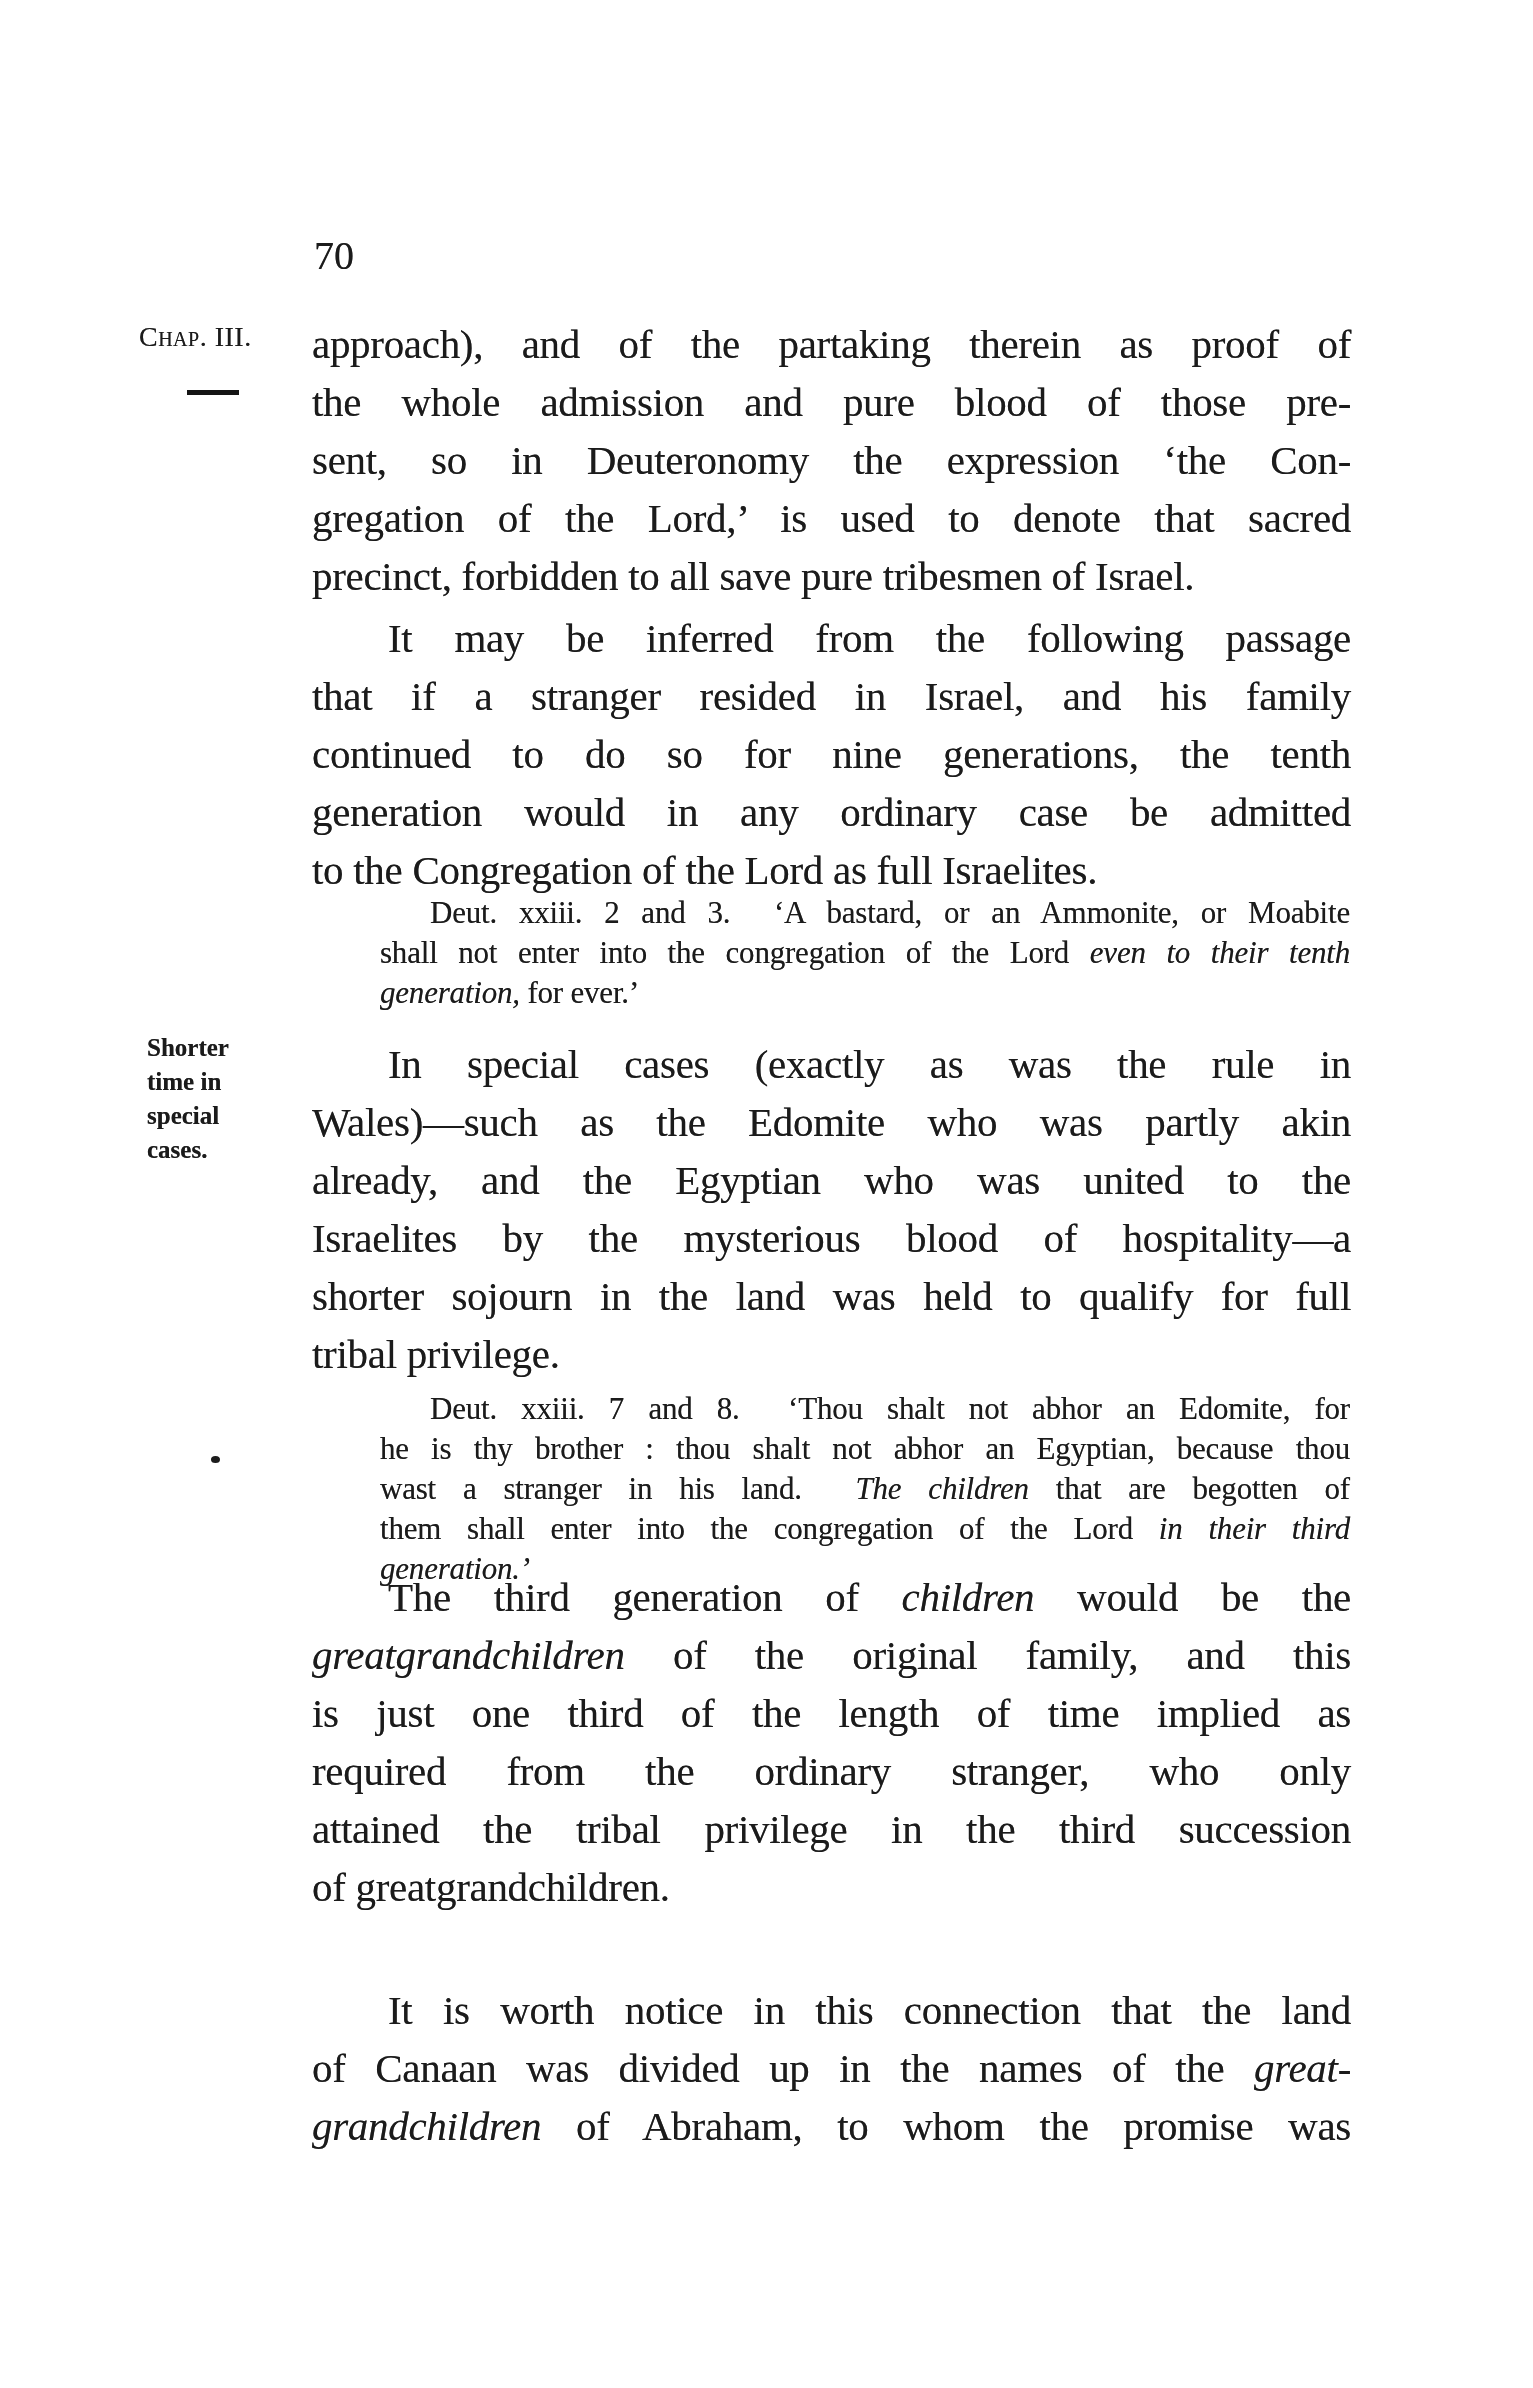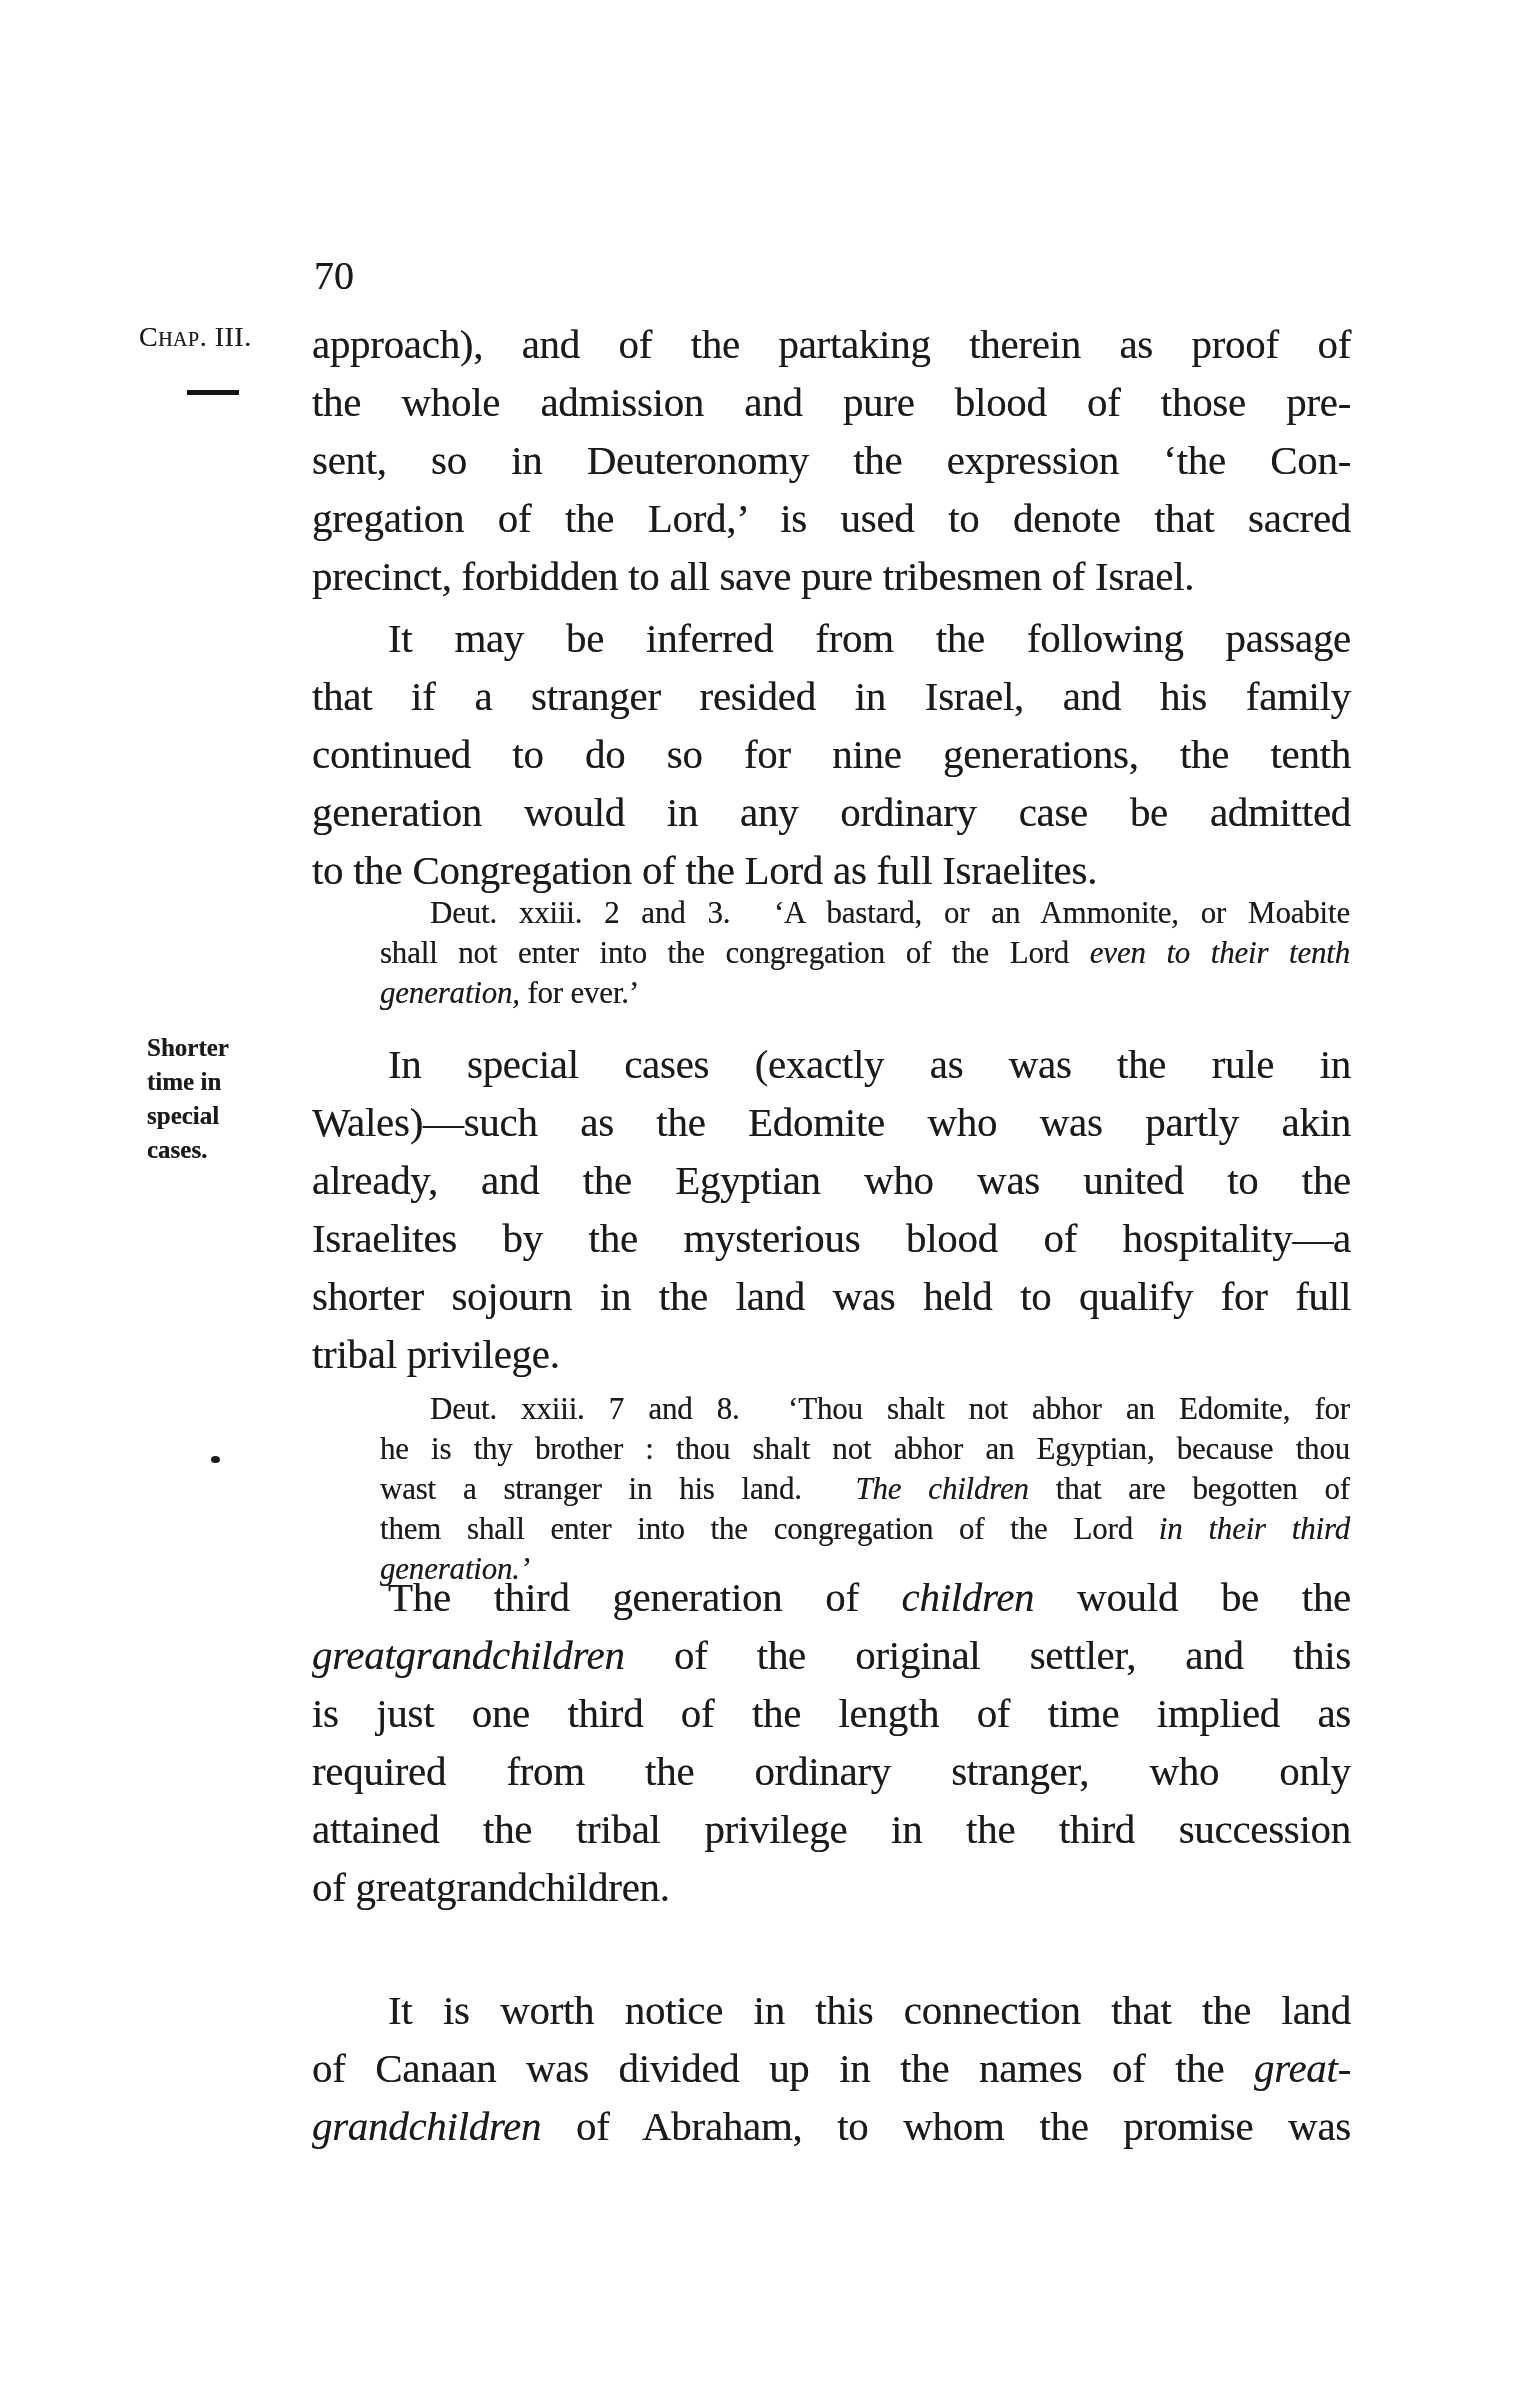--- a/index.html
+++ b/index.html
@@ -4,21 +4,21 @@
 <style>
   html,body { margin:0; padding:0; background:#e8e8e8; }
   .page {
     position:relative; width:1533px; height:2388px; background:#ffffff;
     font-family:"Liberation Serif","DejaVu Serif",serif;
     color:#1b1b1b; overflow:hidden;
     text-shadow:0 0 0.5px rgba(10,10,10,0.6);
   }
   .abs { position:absolute; }
   
-  .pageno { left:314px; top:232px; font-size:40px;margin-top:20px; }
+  .pageno { left:314px; top:232px; font-size:40px; }
   .runtitle { left:312px; top:226px; width:1039px; text-align:center;
               font-size:44px; font-style:italic; letter-spacing:0.9px; }
   
   .chapnote { left:139px; top:321px; font-size:28px; font-variant:small-caps; letter-spacing:0.5px;text-align:right; }
   .chaprule { left:187px; top:390px; width:52px; height:4.6px; background:#141414; }
   .sidenote { left:147px; top:1031px; width:121px; font-size:25px; line-height:34px; font-weight:bold; }
   .sidenote div { white-space:nowrap; }
   
   .block { position:absolute; left:312px; width:1039px; }
   .quote { left:380px; width:970px; }
@@ -88,21 +88,21 @@
     </div>
   <div id="q2" class="block quote">
       <div class="jline indent" style=""><span>Deut. xxiii. 7 and 8. &nbsp;‘Thou shalt not abhor an Edomite, for</span></div>
       <div class="jline" style=""><span>he is thy brother : thou shalt not abhor an Egyptian, because thou</span></div>
       <div class="jline" style=""><span>wast a stranger in his land. &nbsp;</span><i>The children</i><span> that are begotten of</span></div>
       <div class="jline" style=""><span>them shall enter into the congregation of the Lord </span><i>in their third</i></div>
       <div class="jline lastline" style=""><i>generation.’</i></div>
     </div>
   <div id="p4" class="block">
       <div class="jline indent" style=""><span>The third generation of </span><i>children</i><span> would be the</span></div>
-      <div class="jline" style=""><i>greatgrandchildren</i><span> of the original settler, and this</span></div>
+      <div class="jline" style=""><i>greatgrandchildren</i><span> of the original family, and this</span></div>
       <div class="jline" style=""><span>is just one third of the length of time implied as</span></div>
       <div class="jline" style=""><span>required from the ordinary stranger, who only</span></div>
       <div class="jline" style=""><span>attained the tribal privilege in the third succession</span></div>
       <div class="jline lastline" style=""><span>of greatgrandchildren.</span></div>
     </div>
   <div id="p5" class="block">
       <div class="jline indent" style=""><span>It is worth notice in this connection that the land</span></div>
       <div class="jline" style=""><span>of Canaan was divided up in the names of the </span><i>great-</i></div>
       <div class="jline" style=""><i>grandchildren</i><span> of Abraham, to whom the promise was</span></div>
     </div>

